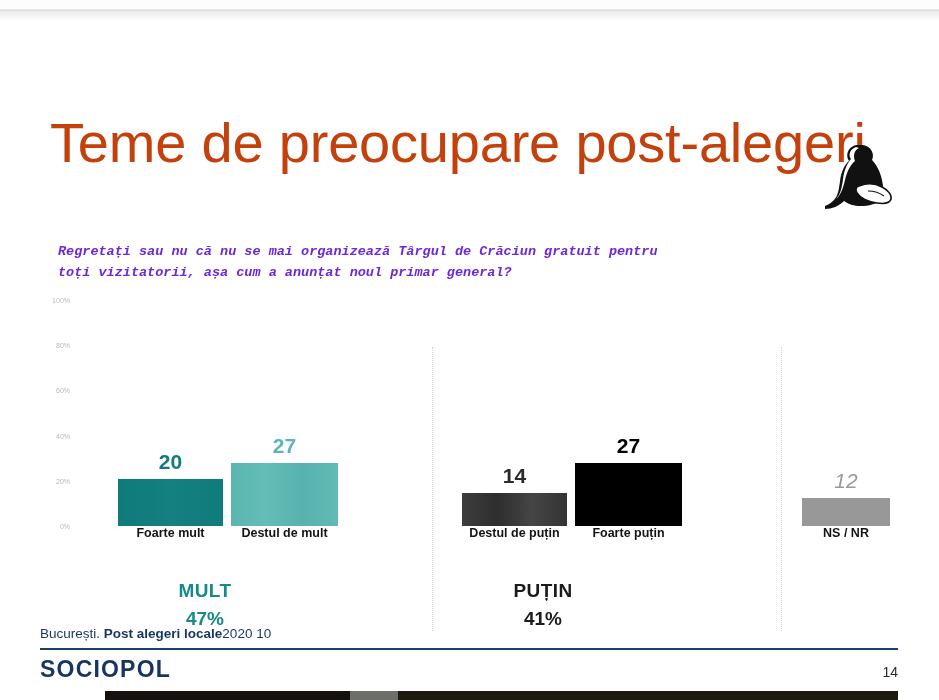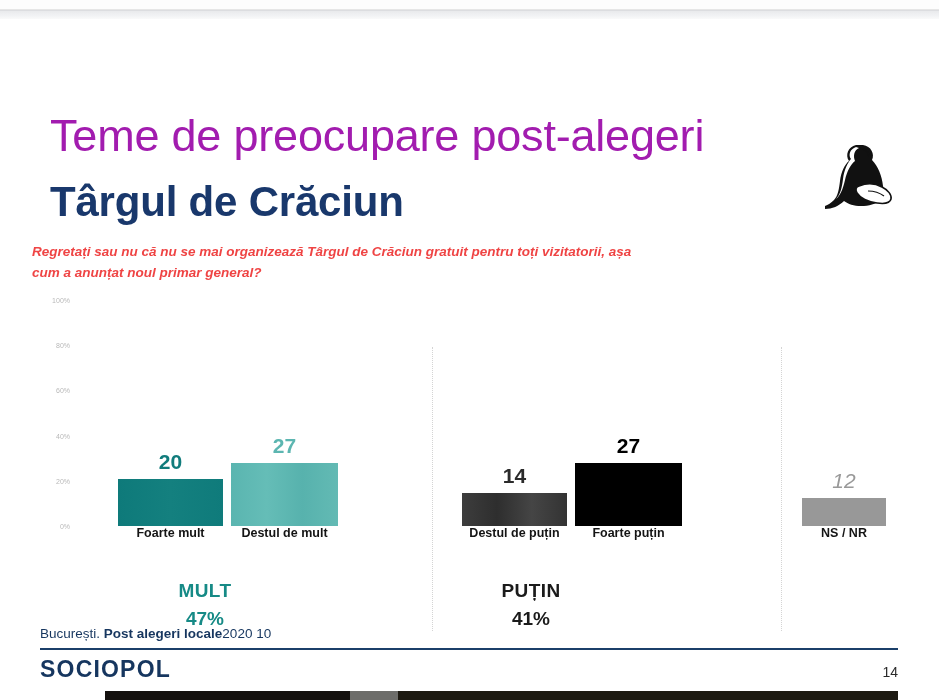--- a/index.html
+++ b/index.html
@@ -43,36 +43,36 @@
   .slide {
     position: absolute;
     top: 24px; left: 0;
     width: 939px; height: 664px;
     background: #ffffff;
   }
 
   
   .title-line1 {
     position: absolute; left: 50px; top: 86px;
-    font-size: 45px; font-weight: 400; color: #a21caf;
+    font-size: 56px; font-weight: 400; color: #c2410c;
     letter-spacing: -0.2px; white-space: nowrap;
   }
   .title-line2 {
     position: absolute; left: 50px; top: 154px;
     font-size: 42px; font-weight: 700; color: #19386c;
     letter-spacing: -0.2px; white-space: nowrap;
   }
   .penguin {
     position: absolute; left: 812px; top: 104px;
     width: 96px; height: 86px;
   }
   .subtitle {
-    position: absolute; left: 32px; top: 218px; width: 620px;
+    position: absolute; left: 58px; top: 218px; width: 620px;
     font-size: 13.5px; font-weight: 700; font-style: italic;
-    color: #ef4444; line-height: 1.55;
+    color: #6d28d9; line-height: 1.55; font-family: Liberation Mono, monospace;
   }
 
   
   .chart {
     position: absolute; left: 44px; top: 268px;
     width: 860px; height: 290px;
   }
   .ytick {
     position: absolute; left: 0; width: 26px;
     text-align: right; font-size: 7px; color: #b9b9b9;
@@ -136,21 +136,20 @@
 <body>
 
 <div class="viewport">
 
   <div class="top-strip-a"></div>
   <div class="top-strip-b"></div>
 
   <div class="slide">
 
     <div class="title-line1">Teme de preocupare post-alegeri</div>
-    <div class="title-line2">Târgul de Crăciun</div>
 
     <div class="penguin">
       <svg viewBox="0 0 96 86" width="96" height="86" aria-hidden="true">
         <path d="M44 17 C36 19 33 27 37 33 C33 36 29 44 28 53 C27 61 26 68 22 72
                  C19 75 16 77 13 78 L13 81 C20 81 27 78 32 73 C36 76 42 78 49 78
                  C57 78 64 76 68 72 C71 69 72 64 71 58 C70 48 66 38 60 32
                  C63 26 59 18 51 17 Z" fill="#111111"></path>
         <path d="M44 19 C38 21 36 27 39 31 C36 34 32 42 31 51 C30 60 28 67 24 71
                  C28 68 31 61 33 52 C35 43 39 36 43 33 C41 28 42 22 47 20 Z" fill="#ffffff"></path>
         <path d="M47 58 C54 55 63 55 70 59 C76 62 80 67 79 71 C78 75 72 76 65 75
@@ -193,35 +192,35 @@
           <div class="bar-value" style="color:#2b2b2b;">14</div>
           <div class="bar-label">Destul de puțin</div>
         </div>
 
         <div class="bar" style="left:499px; width:107px; height:63px;">
           <div class="bar-inner" style="background:#000000;"></div>
           <div class="bar-value" style="color:#000000;">27</div>
           <div class="bar-label">Foarte puțin</div>
         </div>
 
-        <div class="bar" style="left:726px; width:84px; height:28px;">
+        <div class="bar" style="left:726px; width:68px; height:28px;padding-left:20px;">
           <div class="bar-inner" style="background:#989898;"></div>
           <div class="bar-value" style="color:#999999; font-style:italic; font-weight:400;">12</div>
           <div class="bar-label">NS / NR</div>
         </div>
 
       </div>
     </div>
 
     <div class="summary" style="left:150px; top:556px; width:110px;">
       <div class="s-name" style="color:#168a86;">MULT</div>
       <div class="s-pct" style="color:#168a86;">47%</div>
     </div>
 
-    <div class="summary" style="left:476px; top:556px; width:110px;">
+    <div class="summary" style="left:488px; top:556px; width:110px;">
       <div class="s-name" style="color:#1b1b1b;">PUȚIN</div>
       <div class="s-pct" style="color:#1b1b1b;">41%</div>
     </div>
 
     <div class="footer-row">
       <div class="footer-left">
         <span class="lead">București.</span>
         <span class="strong">Post alegeri locale</span>
       </div>
       <div class="footer-right">2020 10</div>

